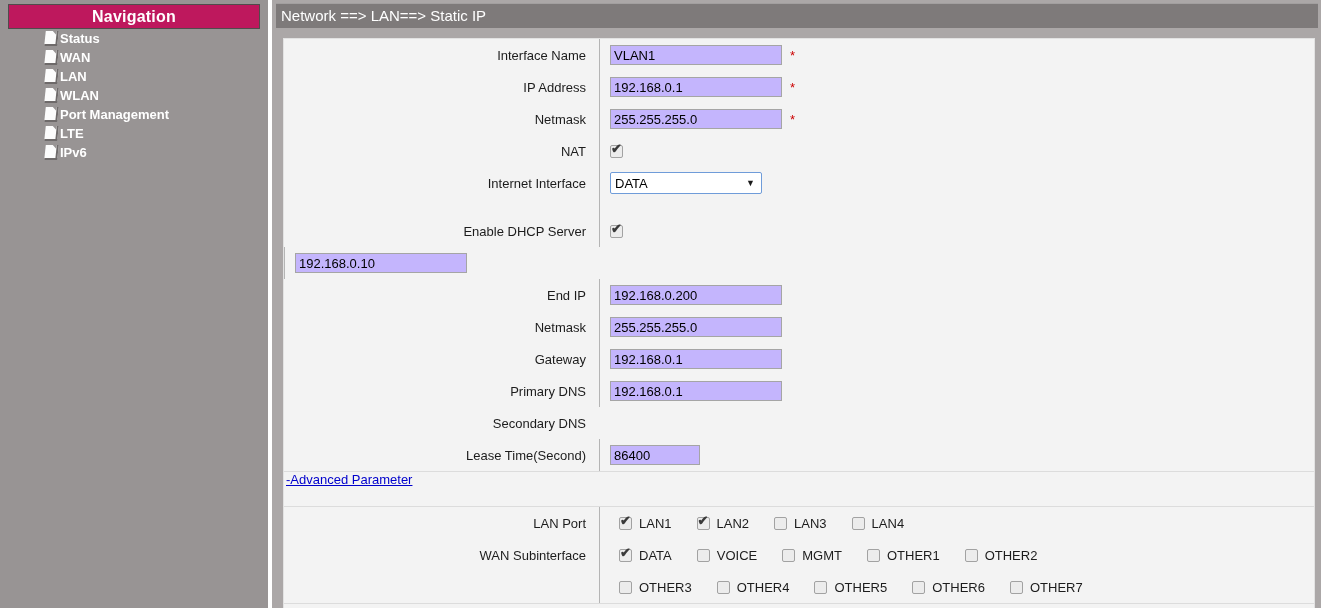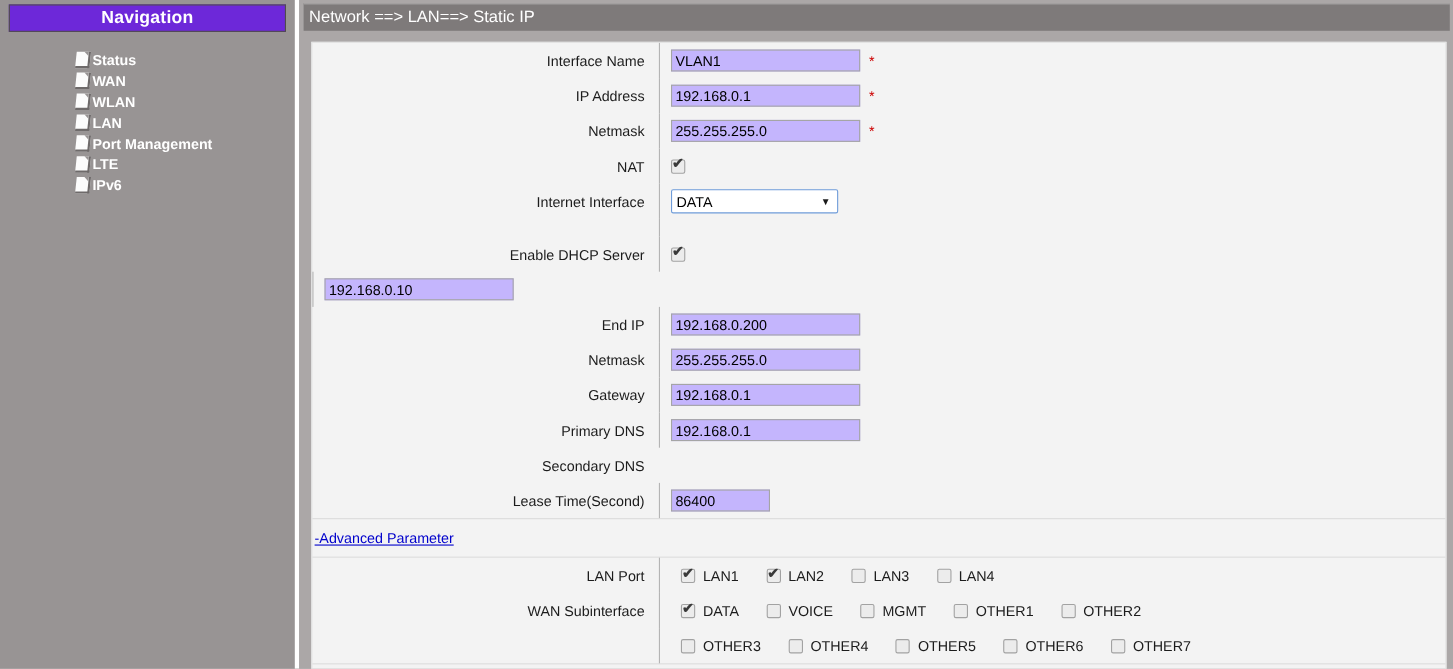--- a/index.html
+++ b/index.html
@@ -9,25 +9,25 @@
     font-family:"Liberation Sans",sans-serif;
     -webkit-font-smoothing:antialiased;
   }
   
   .sidebar{
     position:absolute;left:0;top:0;width:272px;height:608px;
     background:#989494;border-right:4px solid #ffffff;box-sizing:border-box;
   }
   .nav-header{
     margin:4px 8px 0 8px;height:23px;line-height:23px;
-    background:#6d28d9;border:1px solid #504c4c;
+    background:#be185d;border:1px solid #504c4c;
     color:#ffffff;font-size:16px;font-weight:bold;text-align:center;
     letter-spacing:.2px;
   }
-  .nav-list{margin-top:16px;padding-left:69px;}
+  .nav-list{padding-left:45px;}
   .nav-item{height:19px;display:flex;align-items:center;cursor:pointer;}
   .page-icon{
     width:11px;height:13px;flex:none;position:relative;
     background:#fcfcfc;border-right:2px solid #6e6a6a;border-bottom:2px solid #6e6a6a;
     transform:skewX(-6deg);margin-right:2px;
   }
   .page-icon::before{
     content:"";position:absolute;top:0;right:0;width:0;height:0;
     border-top:4px solid #989494;border-left:4px solid transparent;
   }
@@ -74,46 +74,46 @@
     font-weight:bold;color:#3a3a3a;
   }
   .selbox{
     width:152px;height:22px;box-sizing:border-box;
     border:1px solid var(--selborder,#6f9cd9);border-radius:2px;background:#ffffff;
     display:flex;align-items:center;justify-content:space-between;
     padding:0 6px 0 4px;font-size:13px;color:#000;cursor:pointer;
   }
   .selbox .arrow{font-size:9px;color:#1a1a1a;}
   .hline{height:1px;background:#dcdcdc;}
-  .advrow{height:34px;display:flex;align-items:center;padding-left:2px;}
+  .advrow{height:34px;display:flex;align-items:flex-start;padding-left:2px;}
   .advlink{color:var(--link,#0000cc);font-size:13px;text-decoration:underline;cursor:pointer;}
   .optgroup{display:flex;align-items:center;gap:25px;}
   .opt{display:flex;align-items:center;gap:7px;font-size:13px;color:#1c1c1c;cursor:pointer;white-space:nowrap;}
 </style>
 </head>
 <body style="--link: #0000cc; --required: #cc0000; --selborder: #6f9cd9;">
 
 <div class="sidebar">
   <div class="nav-header">Navigation</div>
   <div class="nav-list">
       <div class="nav-item">
         <span class="page-icon"></span>
         <span class="nav-label">Status</span>
       </div>
       <div class="nav-item">
         <span class="page-icon"></span>
         <span class="nav-label">WAN</span>
       </div>
       <div class="nav-item">
         <span class="page-icon"></span>
+        <span class="nav-label">LAN</span>
+      </div>
+      <div class="nav-item">
+        <span class="page-icon"></span>
         <span class="nav-label">WLAN</span>
-      </div>
-      <div class="nav-item">
-        <span class="page-icon"></span>
-        <span class="nav-label">LAN</span>
       </div>
       <div class="nav-item">
         <span class="page-icon"></span>
         <span class="nav-label">Port Management</span>
       </div>
       <div class="nav-item">
         <span class="page-icon"></span>
         <span class="nav-label">LTE</span>
       </div>
       <div class="nav-item">

